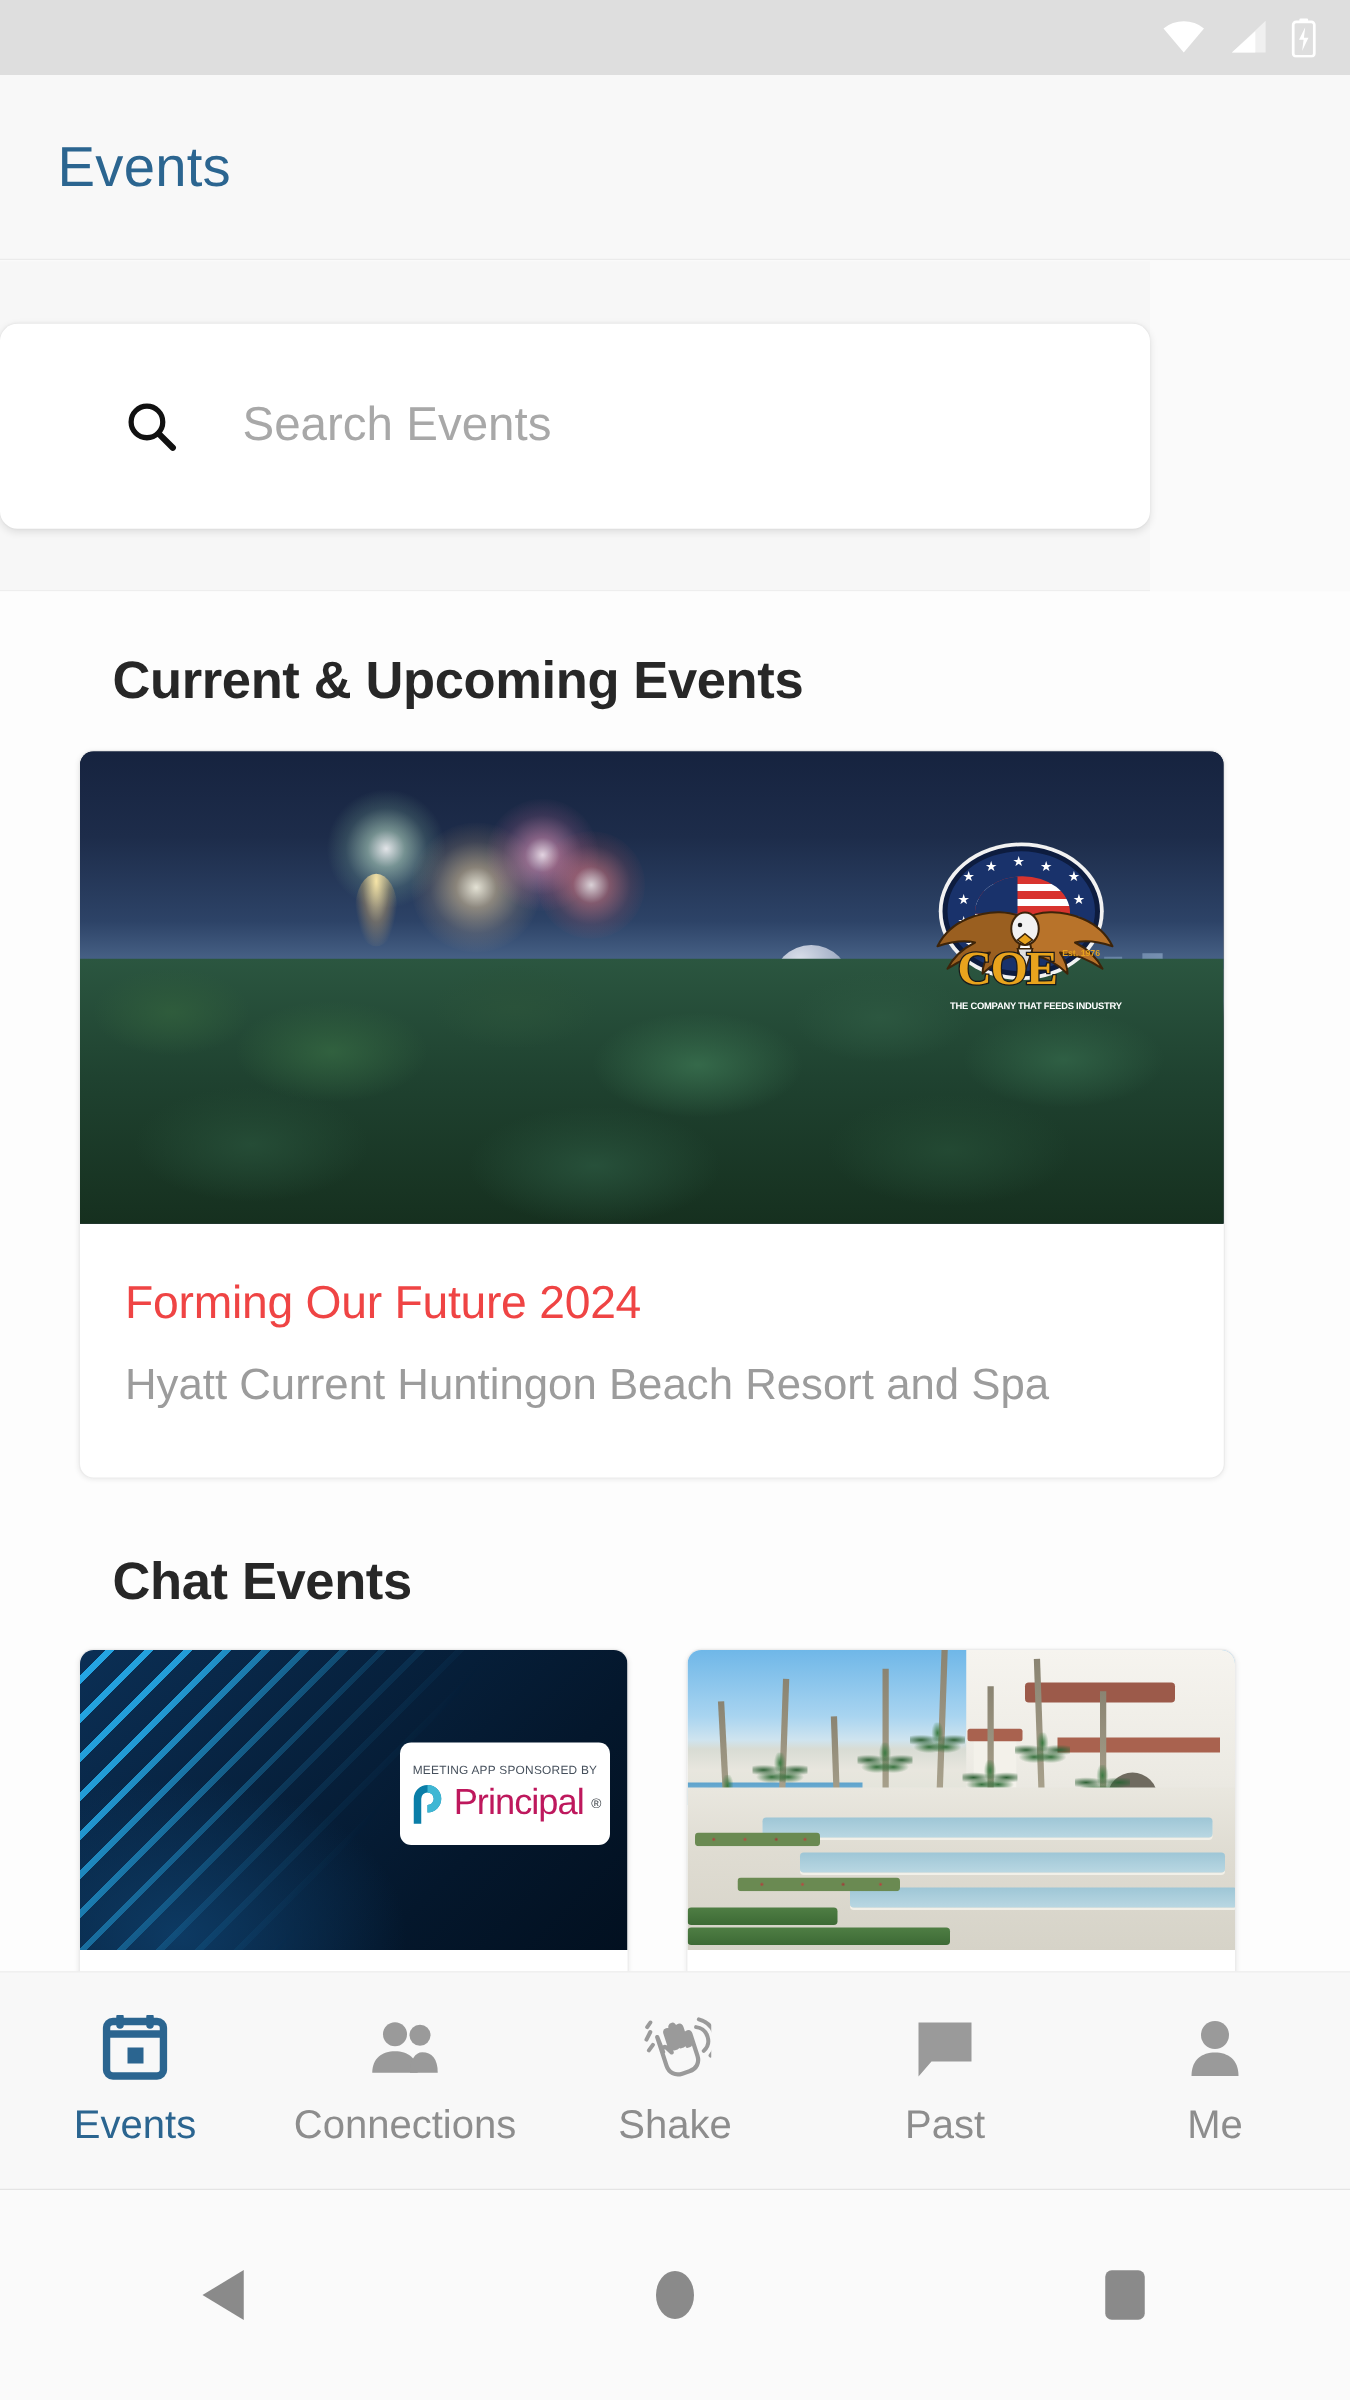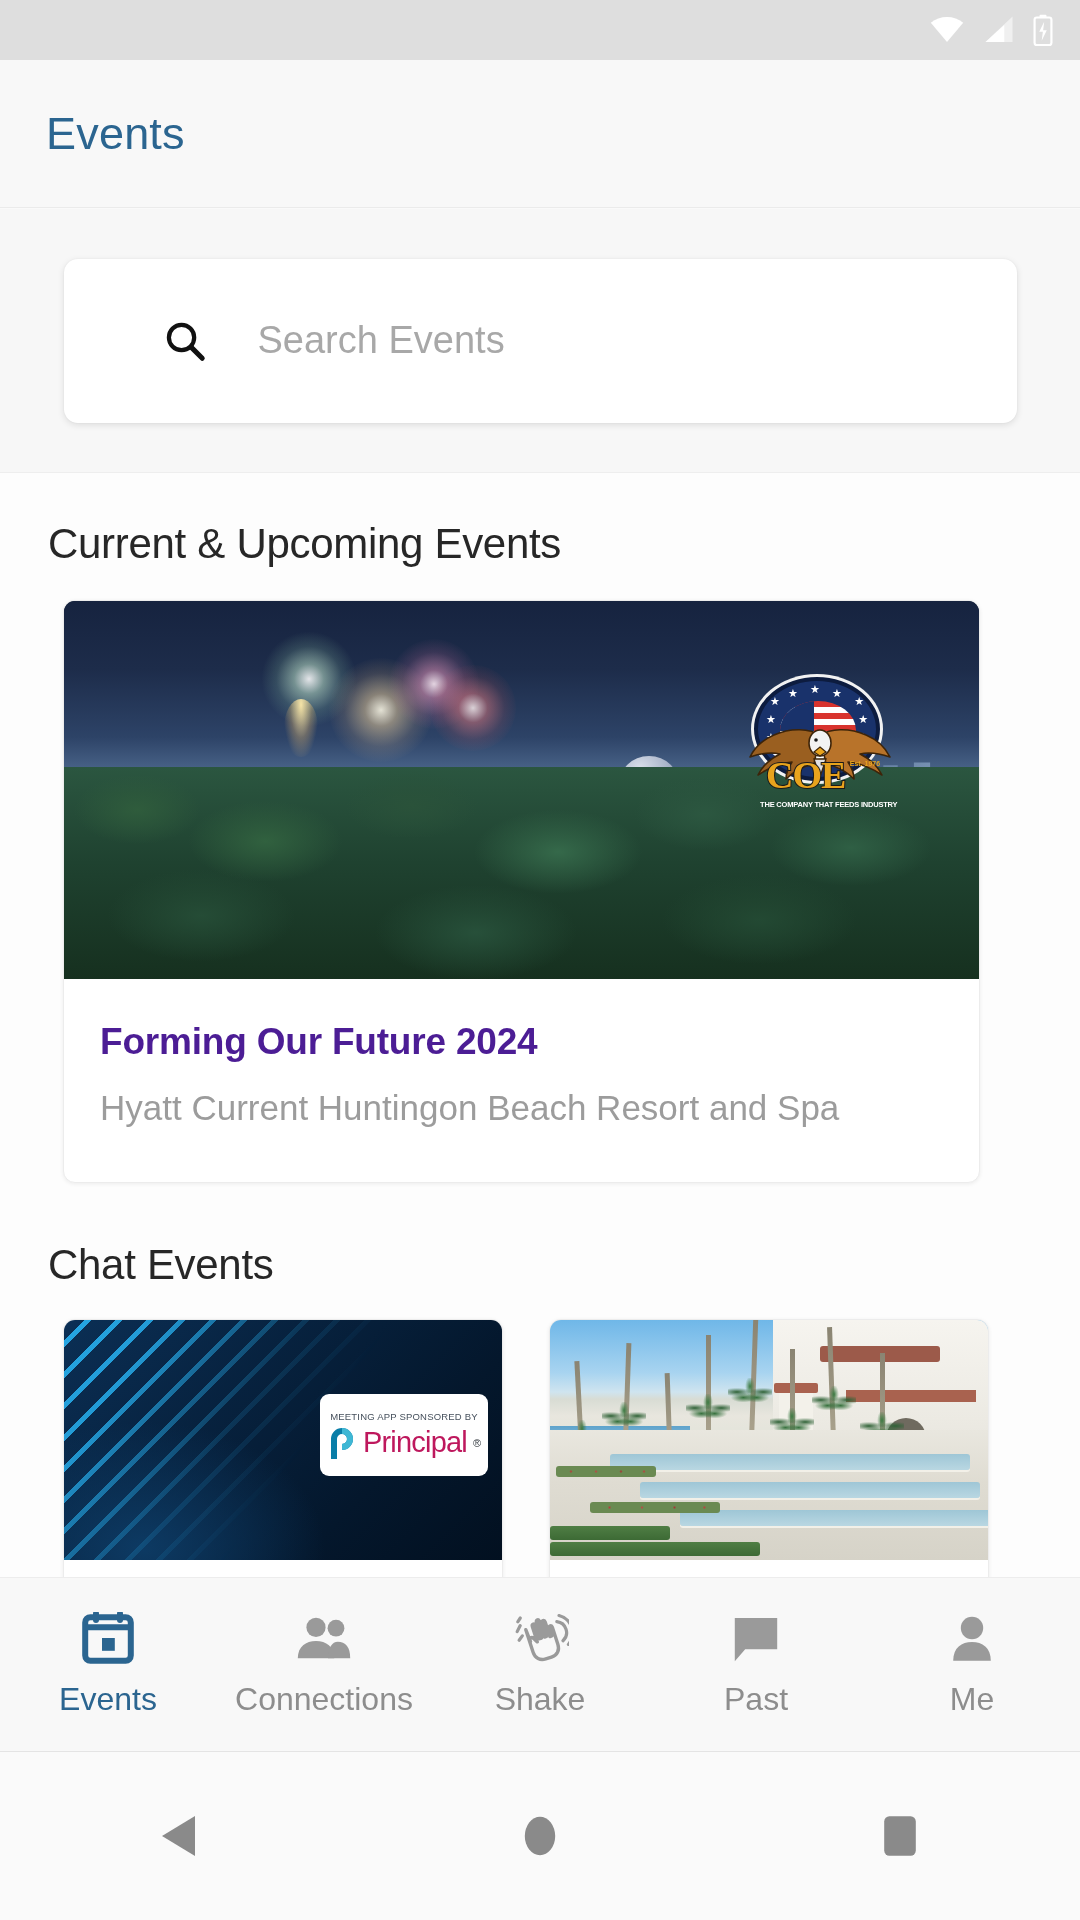--- a/index.html
+++ b/index.html
@@ -50,21 +50,21 @@
     font-size: 45px;
     color: #2b6590;
     font-weight: 400;
     letter-spacing: 0.2px;
   }
 
   
   .search-area {
     position: absolute;
     top: 209px; left: 0;
-    width: 1080px;
+    width: 920px;
     height: 264px;
     background: #f7f7f7;
     border-bottom: 1px solid #eeeeee;
     display: flex;
     align-items: center;
     justify-content: center;
   }
   .search-card {
     width: 953px;
     height: 164px;
@@ -86,23 +86,23 @@
   .content {
     position: absolute;
     top: 473px; left: 0;
     width: 1080px;
     height: 1168px;
     background: #fdfdfd;
     overflow: hidden;
   }
   .section-title {
     font-size: 42px;
-    font-weight: normal;
+    font-weight: bold;
     color: #272727;
-    padding: 47px 0 0 48px;
+    padding: 47px 0 0 90px;
     letter-spacing: -0.3px;
   }
   .section-title.past { padding-top: 58px; }
 
   
   .event-card {
     margin: 32px 0 0 63px;
     width: 917px;
     background: #ffffff;
     border: 1px solid #ececec;
@@ -268,22 +268,22 @@
     right: 12px; bottom: 44px;
     font-size: 7px;
     font-weight: bold;
     color: #e8a31d;
     white-space: nowrap;
   }
 
   .card-body { padding: 42px 0 54px 0; }
   .card-title {
     font-size: 37px;
-    font-weight: bold;
-    color: #4c1d95;
+    font-weight: normal;
+    color: #ef4444;
     padding-left: 36px;
     letter-spacing: -0.2px;
   }
   .card-venue {
     font-size: 35px;
     color: #9c9c9c;
     padding-left: 36px;
     margin-top: 25px;
   }
   .card-date-row {

